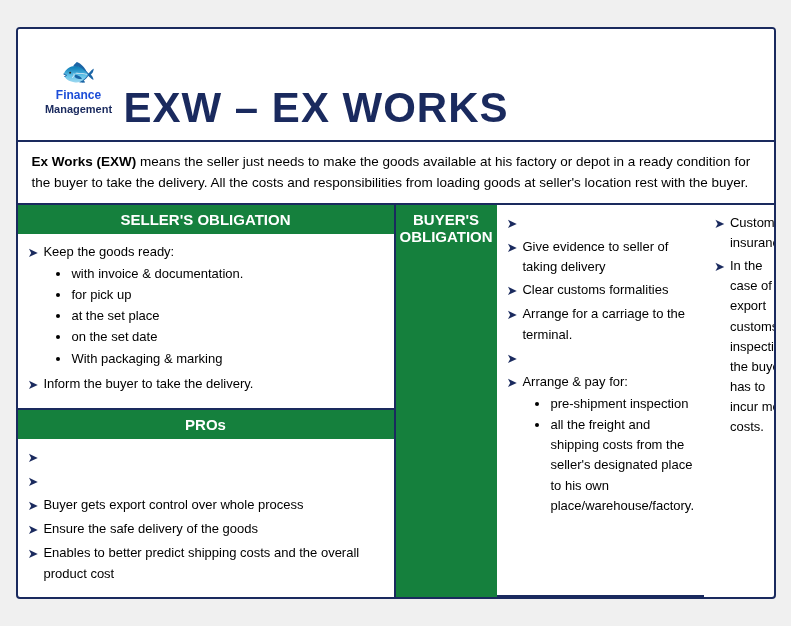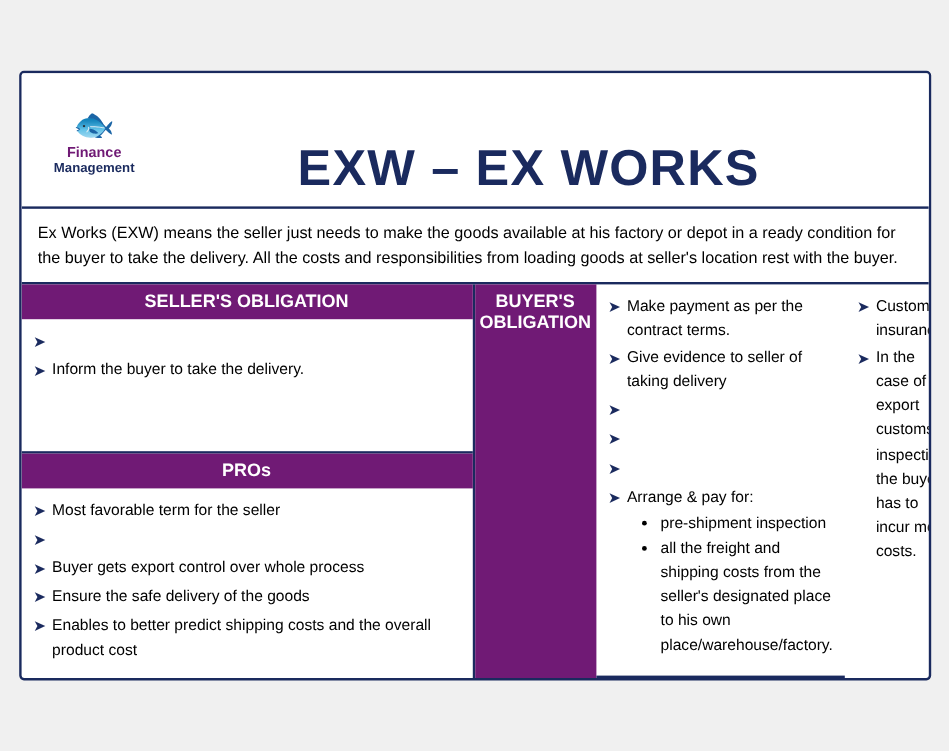--- a/index.html
+++ b/index.html
@@ -32,65 +32,65 @@
       align-items: center;
       min-width: 90px;
     }
     .logo-icon {
       font-size: 28px;
       color: #1a2a5e;
     }
     .logo-text {
       font-size: 12px;
       font-weight: bold;
-      color: #701a75;
+      color: #1d4ed8;
       text-align: center;
       line-height: 1.2;
     }
     .logo-subtext {
       font-size: 11px;
       color: #1a2a5e;
       font-weight: bold;
     }
     .main-title {
       flex: 1;
-      text-align: center;
+      text-align: left;
       font-size: 42px;
       font-weight: bold;
       color: #1a2a5e;
       letter-spacing: 1px;
       margin-top: 47px;
     }
     .description {
       padding: 10px 14px;
       font-size: 13.5px;
       color: #000;
       line-height: 1.5;
       border-bottom: 2px solid #1a2a5e;
     }
     .description strong {
-      font-weight: normal;
+      font-weight: bold;
     }
     .two-col {
       display: flex;
       border-bottom: none;
     }
     .left-col {
       width: 50%;
       border-right: 2px solid #1a2a5e;
       display: flex;
       flex-direction: column;
     }
     .right-col {
       width: 50%;
       display: flex;
       flex-direction: row;
     }
     .section-header {
-      background: #701a75;
+      background: #15803d;
       color: #fff;
       text-align: center;
       font-size: 15px;
       font-weight: bold;
       padding: 6px 4px;
     }
     .section-content {
       padding: 8px 10px 10px 10px;
       font-size: 13px;
       color: #000;
@@ -144,32 +144,41 @@
   </div>
 
   <div class="two-col">
 
     <div class="left-col">
 
       <div class="section-header">SELLER'S OBLIGATION</div>
       <div class="section-content pros-section">
         <div class="arrow-item">
           <span class="arrow">➤</span>
+          <div>
+            <span>Keep the goods ready:</span>
+            <ul class="bullet-list">
+              <li>with invoice &amp; documentation.</li>
+              <li>for pick up</li>
+              <li>at the set place</li>
+              <li>on the set date</li>
+              <li>With packaging &amp; marking</li>
+            </ul>
+          </div>
         </div>
         <div class="arrow-item">
           <span class="arrow">➤</span>
           <span>Inform the buyer to take the delivery.</span>
         </div>
       </div>
 
       <div class="section-header">PROs</div>
       <div class="section-content no-border-bottom">
         <div class="arrow-item">
           <span class="arrow">➤</span>
-          <span>Most favorable term for the seller</span>
         </div>
         <div class="arrow-item">
           <span class="arrow">➤</span>
         </div>
         <div class="arrow-item">
           <span class="arrow">➤</span>
           <span>Buyer gets  export control over whole process</span>
         </div>
         <div class="arrow-item">
           <span class="arrow">➤</span>
@@ -181,31 +190,32 @@
         </div>
       </div>
     </div>
 
     <div class="right-col">
 
       <div class="section-header">BUYER'S OBLIGATION</div>
       <div class="section-content pros-section">
         <div class="arrow-item">
           <span class="arrow">➤</span>
-          <span>Make payment as per the contract terms.</span>
         </div>
         <div class="arrow-item">
           <span class="arrow">➤</span>
           <span>Give evidence to seller of taking delivery</span>
         </div>
         <div class="arrow-item">
           <span class="arrow">➤</span>
-        </div>
-        <div class="arrow-item">
-          <span class="arrow">➤</span>
+          <span>Clear customs formalities</span>
+        </div>
+        <div class="arrow-item">
+          <span class="arrow">➤</span>
+          <span>Arrange for a carriage to the terminal.</span>
         </div>
         <div class="arrow-item">
           <span class="arrow">➤</span>
         </div>
         <div class="arrow-item">
           <span class="arrow">➤</span>
           <div>
             <span>Arrange &amp; pay for:</span>
             <ul class="bullet-list">
               <li>pre-shipment inspection</li>

